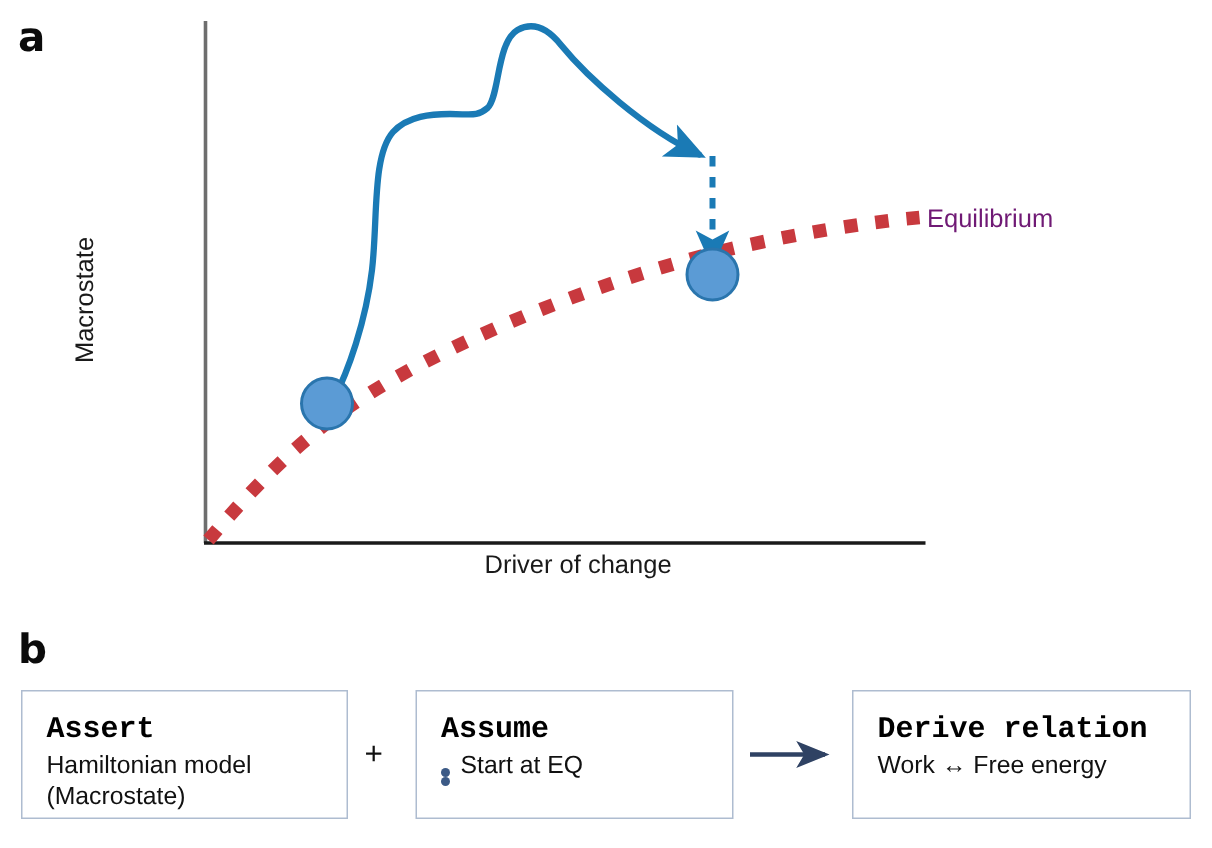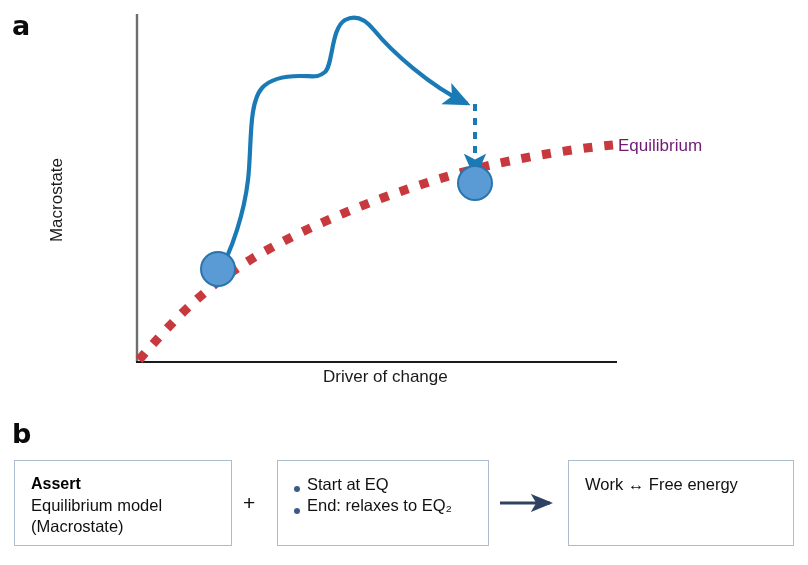--- a/index.html
+++ b/index.html
@@ -74,23 +74,23 @@
     box-sizing: border-box;
     border: 1.6px solid #aebcd0;
     background: #ffffff;
     padding: 13px 16px 10px 16px;
   }
   #box-assert { left: 14px;  top: 50px; width: 218px; height: 86px; }
   #box-assume { left: 277px; top: 50px; width: 212px; height: 86px; }
   #box-derive { left: 568px; top: 50px; width: 226px; height: 86px; }
 
   .box-title {
-    font-family: Liberation Sans, sans-serif;
+    font-family: Liberation Mono, monospace;
     font-weight: bold;
-    font-size: 16px;
+    font-size: 20px;
     line-height: 1.25;
     color: #000000;
     margin-bottom: 1px;
     white-space: nowrap;
   }
   .box-line {
     font-size: 16.5px;
     line-height: 1.28;
     color: #111111;
     white-space: nowrap;
@@ -171,42 +171,43 @@
 
   <div id="equilibrium-label">Equilibrium</div>
 </div>
 
 <div id="panel-b">
 
   <div class="panel-letter" id="panel-b-letter" style="left:12px; top:10px;">b</div>
 
   <div class="flow-box" id="box-assert">
     <div class="box-title">Assert</div>
-    <div class="box-line">Equilibrium model</div>
+    <div class="box-line">Hamiltonian model</div>
     <div class="box-line">(Macrostate)</div>
   </div>
 
   <div id="plus-sign">+</div>
 
   <div class="flow-box" id="box-assume">
+    <div class="box-title">Assume</div>
     <div class="bullet-line">
       <span class="bullet-dot"></span>
       <span class="bullet-text">Start at EQ</span>
     </div>
     <div class="bullet-line">
       <span class="bullet-dot"></span>
-      <span class="bullet-text">End: relaxes to EQ₂</span>
     </div>
   </div>
 
   <svg id="flow-arrow-svg" width="64" height="20">
     <defs>
       <marker id="arrow-navy" markerWidth="8" markerHeight="8" refX="6.4" refY="3.4" orient="auto">
         <path d="M0,0.4 L7.4,3.4 L0,6.4 L1.8,3.4 Z" fill="#2f4263"></path>
       </marker>
     </defs>
     <line x1="2" y1="10" x2="52" y2="10" stroke="#2f4263" stroke-width="3" marker-end="url(#arrow-navy)"></line>
   </svg>
 
   <div class="flow-box" id="box-derive">
+    <div class="box-title">Derive relation</div>
     <div class="box-line">Work ↔ Free energy</div>
   </div>
 </div>
 
 </body></html>

